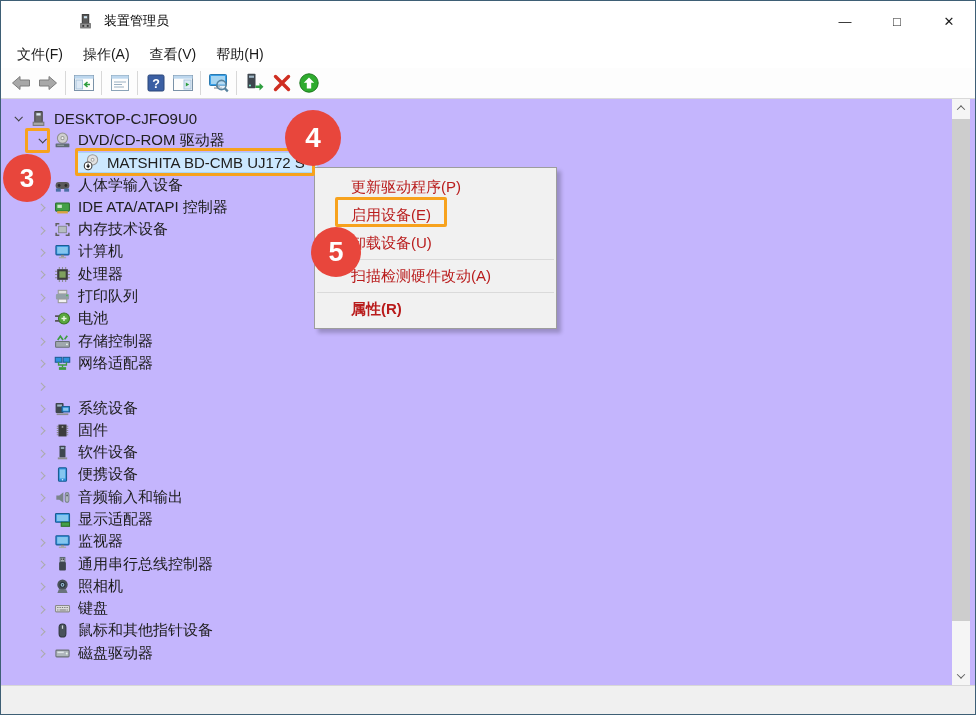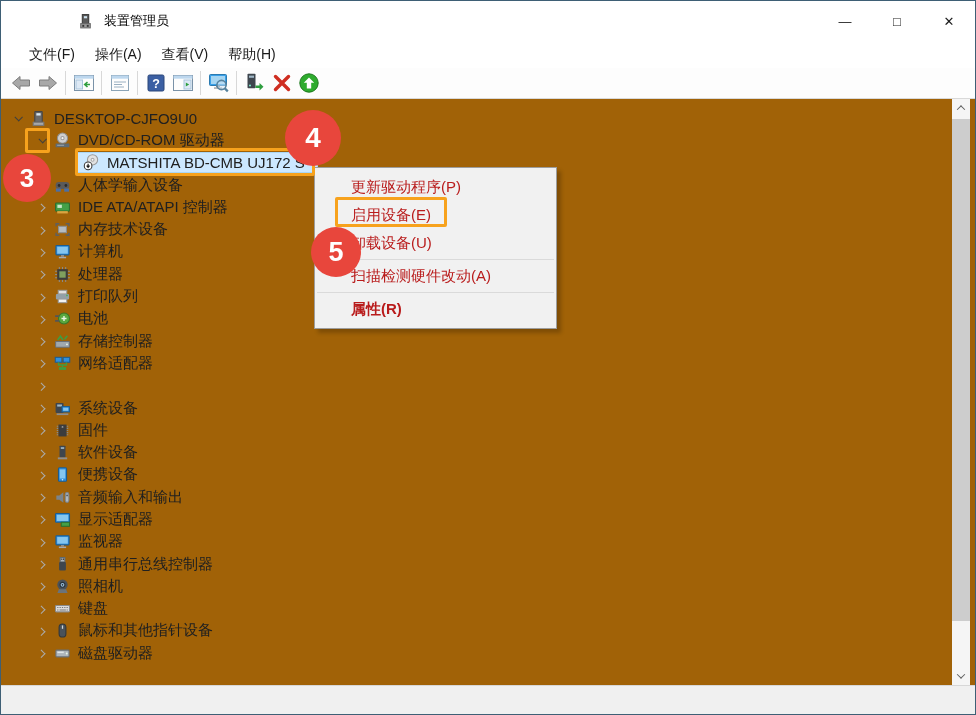--- a/index.html
+++ b/index.html
@@ -8,31 +8,31 @@
   .window { position: relative; width: 976px; height: 715px; background: #fff; border: 1px solid #3e5f75; overflow: hidden; }
 
   
   .titlebar { position: absolute; top: 0; left: 0; right: 0; height: 40px; background: #fff; display: flex; align-items: center; padding-left: 34px; margin-left: 42px; }
   .app-icon { width: 17px; height: 17px; margin-right: 10px; display: inline-flex; }
   .title { font-size: 13px; color: #000; }
   .win-controls { position: absolute; right: 0; top: 0; height: 40px; display: flex; }
   .wc { width: 52px; height: 40px; display: flex; align-items: center; justify-content: center; font-size: 13px; color: #1a1a1a; cursor: default; }
 
   
-  .menubar { position: absolute; top: 40px; left: 0; right: 0; height: 27px; display: flex; align-items: center; padding-left: 18px; background: #fff; text-align: center; }
+  .menubar { position: absolute; top: 40px; left: 0; right: 0; height: 27px; display: flex; align-items: center; padding-left: 6px; background: #fff; text-align: center; }
   .menu-item { font-size: 14px; color: #1a1a1a; padding: 3px 10px; }
 
   
   .toolbar { position: absolute; top: 67px; left: 0; right: 0; height: 31px; display: flex; align-items: center; padding-left: 6px; background: #fdfdfd; border-bottom: 1px solid #d9d9d9; }
   .tb { width: 27px; height: 27px; display: inline-flex; align-items: center; justify-content: center; }
   .tb svg { width: 22px; height: 22px; }
   .tb-sep { width: 1px; height: 24px; background: #d8d8d8; margin: 0 4px; }
 
   
-  .main { position: absolute; top: 98px; left: 0; right: 0; bottom: 29px; background: #a16207; overflow: hidden; }
+  .main { position: absolute; top: 98px; left: 0; right: 0; bottom: 29px; background: #c4b5fd; overflow: hidden; }
   .tree { position: absolute; inset: 0; padding-top: 8px; }
   .tree-row { height: 22.3px; display: flex; align-items: center; white-space: nowrap; font-size: 15px; color: #202020; }
   .lvl0 { padding-left: 8px; } .lvl1 { padding-left: 32px; } .lvl2 { padding-left: 76px; }
   .chev { width: 18px; height: 18px; display: inline-flex; align-items: center; justify-content: center; flex: 0 0 18px; }
   .chev i { width: 6px; height: 6px; border-right: 1.6px solid #3f3f3f; border-bottom: 1.6px solid #3f3f3f; transform: rotate(45deg) translateY(-1px); }
   .chev.collapsed i { border-color: #ababab; transform: rotate(-45deg) translateX(-1px); }
   .ticon { width: 22px; display: inline-flex; justify-content: center; flex: 0 0 22px; }
   .tlabel { padding-left: 5px; }
   .rowsel { display: inline-flex; align-items: center; background: #cce8ff; border: 1px solid #a9d6f5; padding: 1px 12px 1px 2px; }
   .rowplain { display: inline-flex; align-items: center; }

